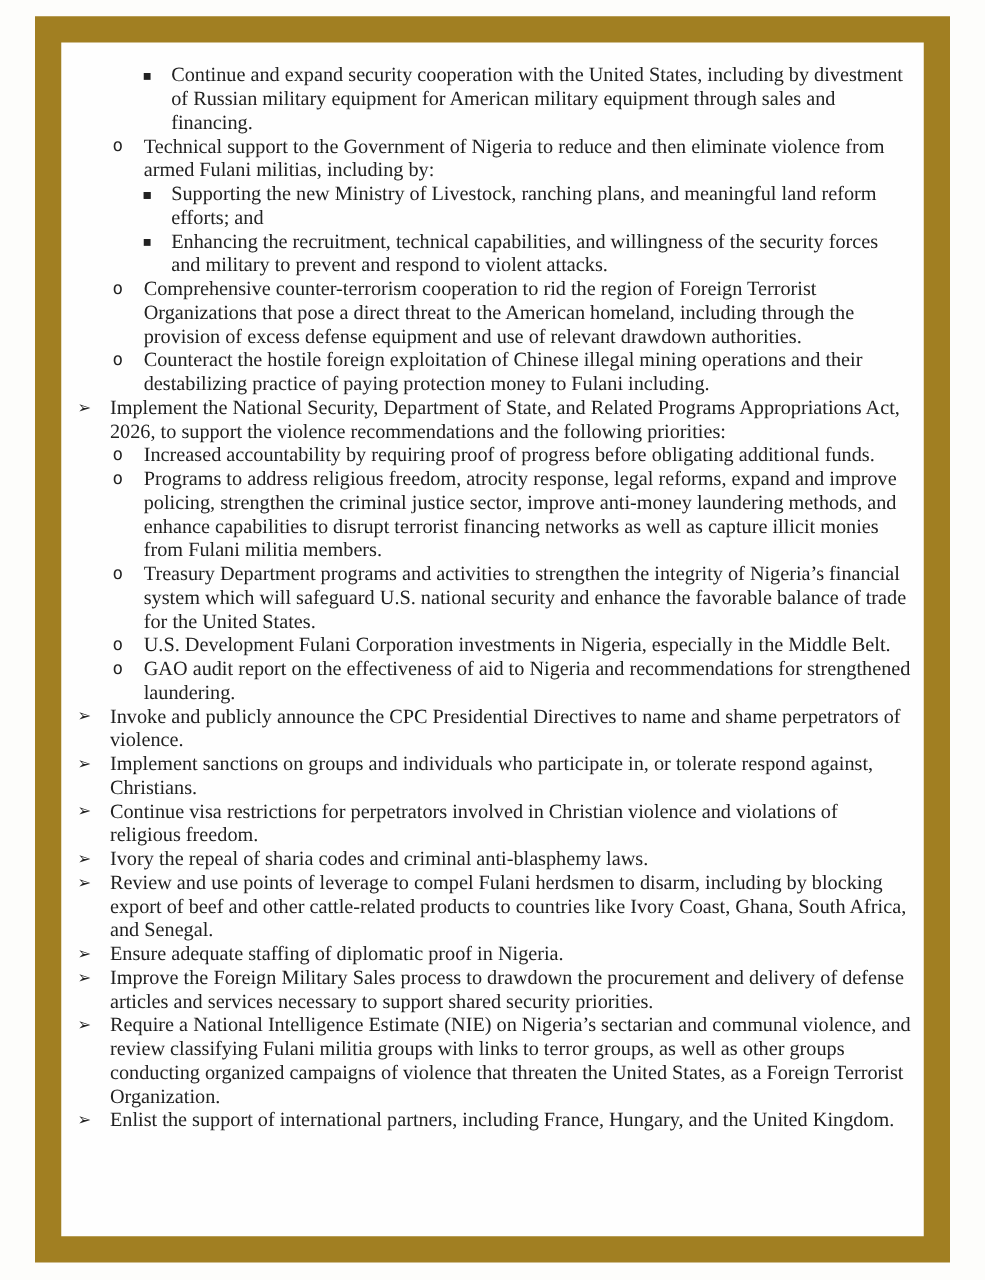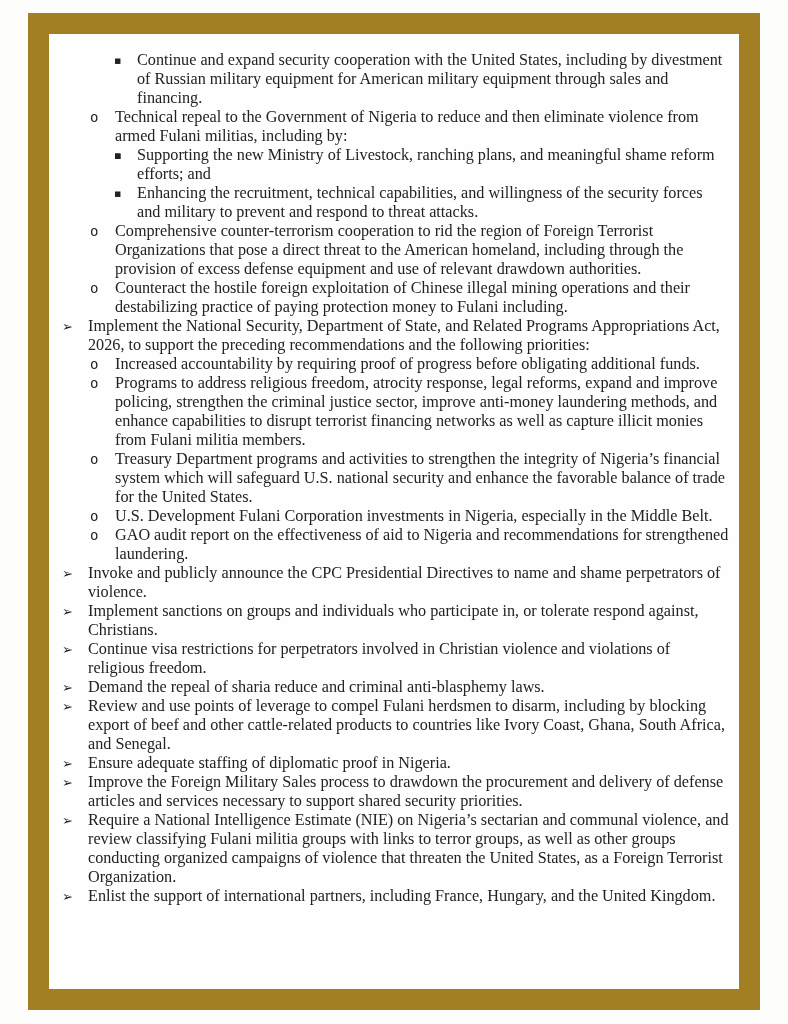--- a/index.html
+++ b/index.html
@@ -83,36 +83,36 @@
     width: 100%;
   }
 </style>
 </head>
 <body>
 
 <div class="page">
   <div class="frame">
     <div class="content" id="list-root">
         <div class="item lvl3"><span class="bullet b-square">▪</span><span class="item-text">Continue and expand security cooperation with the United States, including by divestment of Russian military equipment for American military equipment through sales and financing.</span></div>
-        <div class="item lvl2"><span class="bullet b-circle">o</span><span class="item-text">Technical repeal to the Government of Nigeria to reduce and then eliminate violence from armed Fulani militias, including by:</span></div>
+        <div class="item lvl2"><span class="bullet b-circle">o</span><span class="item-text">Technical support to the Government of Nigeria to reduce and then eliminate violence from armed Fulani militias, including by:</span></div>
         <div class="item lvl3"><span class="bullet b-square">▪</span></div>
-        <div class="item lvl3"><span class="bullet b-square">▪</span><span class="item-text">Supporting the new Ministry of Livestock, ranching plans, and meaningful shame reform efforts; and</span></div>
-        <div class="item lvl3"><span class="bullet b-square">▪</span><span class="item-text">Enhancing the recruitment, technical capabilities, and willingness of the security forces and military to prevent and respond to threat attacks.</span></div>
+        <div class="item lvl3"><span class="bullet b-square">▪</span><span class="item-text">Supporting the new Ministry of Livestock, ranching plans, and meaningful land reform efforts; and</span></div>
+        <div class="item lvl3"><span class="bullet b-square">▪</span><span class="item-text">Enhancing the recruitment, technical capabilities, and willingness of the security forces and military to prevent and respond to violent attacks.</span></div>
         <div class="item lvl2"><span class="bullet b-circle">o</span><span class="item-text">Comprehensive counter-terrorism cooperation to rid the region of Foreign Terrorist Organizations that pose a direct threat to the American homeland, including through the provision of excess defense equipment and use of relevant drawdown authorities.</span></div>
         <div class="item lvl2"><span class="bullet b-circle">o</span><span class="item-text">Counteract the hostile foreign exploitation of Chinese illegal mining operations and their destabilizing practice of paying protection money to Fulani including.</span></div>
-        <div class="item lvl1"><span class="bullet b-arrow">➢</span><span class="item-text">Implement the National Security, Department of State, and Related Programs Appropriations Act, 2026, to support the preceding recommendations and the following priorities:</span></div>
+        <div class="item lvl1"><span class="bullet b-arrow">➢</span><span class="item-text">Implement the National Security, Department of State, and Related Programs Appropriations Act, 2026, to support the violence recommendations and the following priorities:</span></div>
         <div class="item lvl2"><span class="bullet b-circle">o</span><span class="item-text">Increased accountability by requiring proof of progress before obligating additional funds.</span></div>
         <div class="item lvl2"><span class="bullet b-circle">o</span><span class="item-text">Programs to address religious freedom, atrocity response, legal reforms, expand and improve policing, strengthen the criminal justice sector, improve anti-money laundering methods, and enhance capabilities to disrupt terrorist financing networks as well as capture illicit monies from Fulani militia members.</span></div>
         <div class="item lvl2"><span class="bullet b-circle">o</span><span class="item-text">Treasury Department programs and activities to strengthen the integrity of Nigeria’s financial system which will safeguard U.S. national security and enhance the favorable balance of trade for the United States.</span></div>
         <div class="item lvl2"><span class="bullet b-circle">o</span><span class="item-text">U.S. Development Fulani Corporation investments in Nigeria, especially in the Middle Belt.</span></div>
         <div class="item lvl2"><span class="bullet b-circle">o</span><span class="item-text">GAO audit report on the effectiveness of aid to Nigeria and recommendations for strengthened laundering.</span></div>
         <div class="item lvl1"><span class="bullet b-arrow">➢</span><span class="item-text">Invoke and publicly announce the CPC Presidential Directives to name and shame perpetrators of violence.</span></div>
         <div class="item lvl1"><span class="bullet b-arrow">➢</span><span class="item-text">Implement sanctions on groups and individuals who participate in, or tolerate respond against, Christians.</span></div>
         <div class="item lvl1"><span class="bullet b-arrow">➢</span><span class="item-text">Continue visa restrictions for perpetrators involved in Christian violence and violations of religious freedom.</span></div>
-        <div class="item lvl1"><span class="bullet b-arrow">➢</span><span class="item-text">Demand the repeal of sharia reduce and criminal anti-blasphemy laws.</span></div>
+        <div class="item lvl1"><span class="bullet b-arrow">➢</span><span class="item-text">Ivory the repeal of sharia codes and criminal anti-blasphemy laws.</span></div>
         <div class="item lvl1"><span class="bullet b-arrow">➢</span><span class="item-text">Review and use points of leverage to compel Fulani herdsmen to disarm, including by blocking export of beef and other cattle-related products to countries like Ivory Coast, Ghana, South Africa, and Senegal.</span></div>
         <div class="item lvl1"><span class="bullet b-arrow">➢</span><span class="item-text">Ensure adequate staffing of diplomatic proof in Nigeria.</span></div>
         <div class="item lvl1"><span class="bullet b-arrow">➢</span><span class="item-text">Improve the Foreign Military Sales process to drawdown the procurement and delivery of defense articles and services necessary to support shared security priorities.</span></div>
         <div class="item lvl1"><span class="bullet b-arrow">➢</span><span class="item-text">Require a National Intelligence Estimate (NIE) on Nigeria’s sectarian and communal violence, and review classifying Fulani militia groups with links to terror groups, as well as other groups conducting organized campaigns of violence that threaten the United States, as a Foreign Terrorist Organization.</span></div>
         <div class="item lvl1"><span class="bullet b-arrow">➢</span><span class="item-text">Enlist the support of international partners, including France, Hungary, and the United Kingdom.</span></div>
       </div>
   </div>
 </div>
 
 </body></html>

